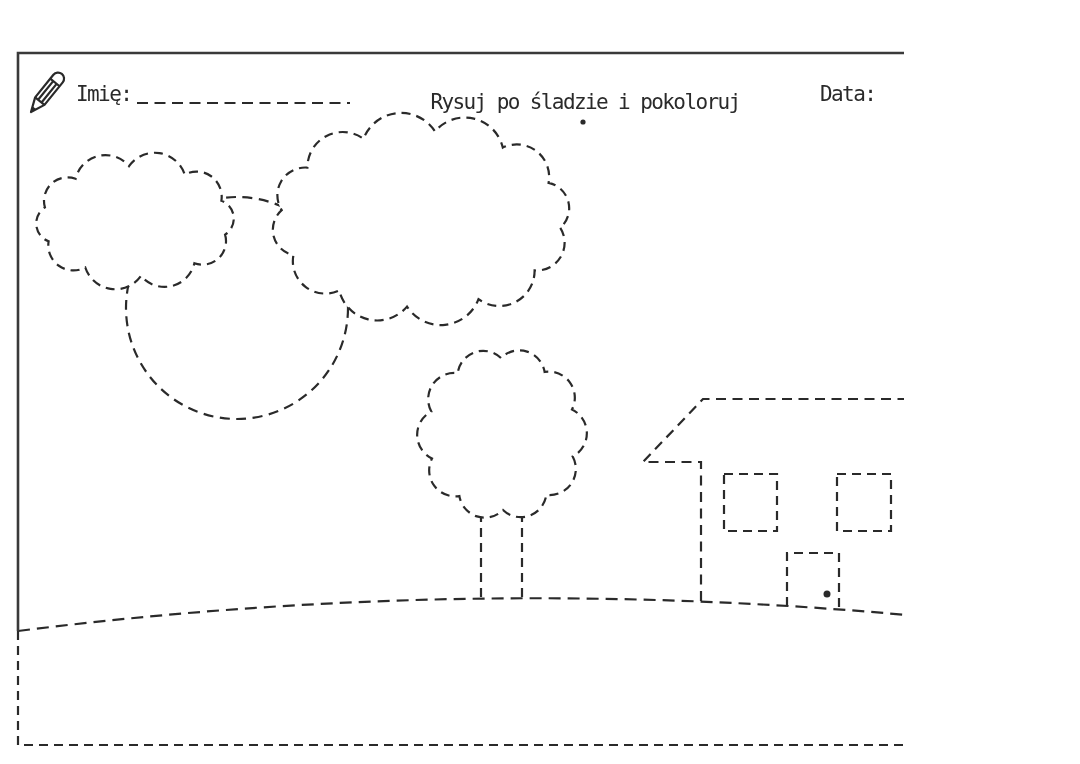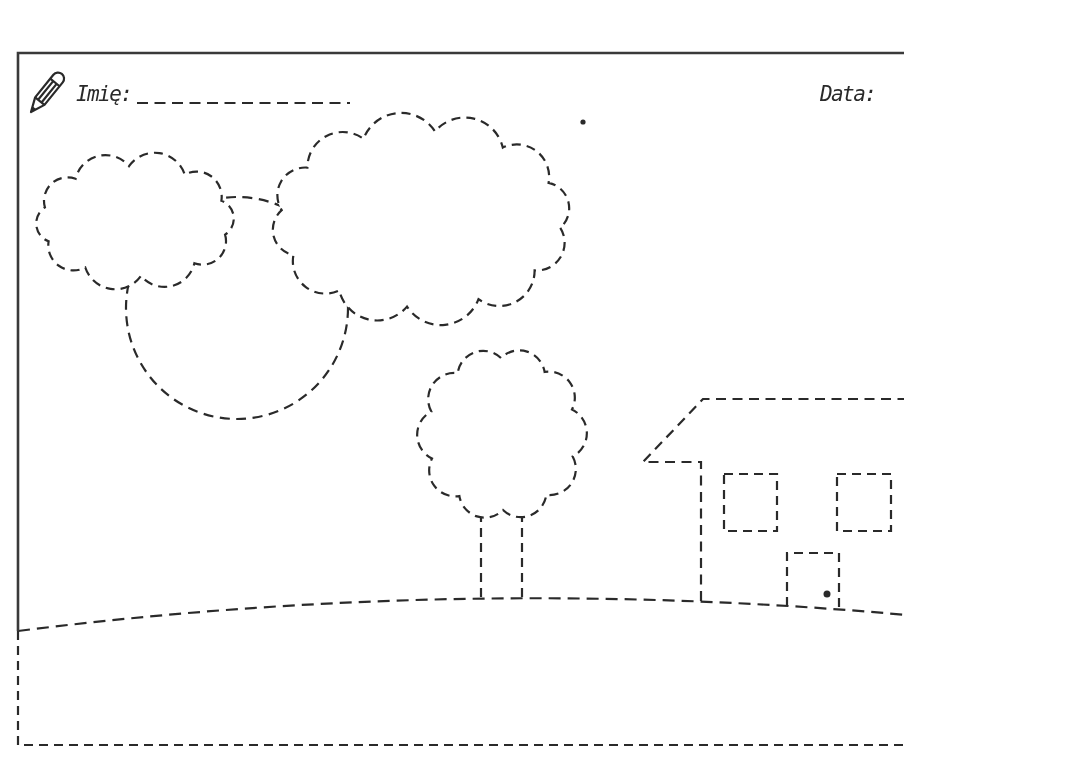--- a/index.html
+++ b/index.html
@@ -3,21 +3,20 @@
 <meta charset="utf-8">
 <style>
   :root { --ink:#2a2a2a; --frame:#3a3a3a; --paper:#ffffff; }
   html,body { margin:0; padding:0; background:#ffffff; }
   .page {
     position:relative;
     width:904px; height:764px;
     background:var(--paper);
     overflow:hidden;
     font-family:"DejaVu Sans Mono", monospace;
-    font-style:italic;
   }
   svg.scene { position:absolute; left:0; top:0; }
   .ink   { stroke:var(--ink);   fill:none; stroke-width:2.2; }
   .inkfill { fill:var(--ink); stroke:none; }
   .whitefill { fill:var(--paper); }
   .solidframe { stroke:var(--frame); fill:none; stroke-width:2.6; }
   .label {
     position:absolute;
     font-family:"DejaVu Sans Mono", monospace;
     font-size:21px;
@@ -62,14 +61,15 @@
       <path class="ink" stroke-width="1.4" d="M 14 -6 L 14 6 M 38 -6 L 38 6 M 15 -2.2 H 37 M 15 2.2 H 37"></path>
       <path class="inkfill" d="M 0 0 L 5.5 -2.4 L 5.5 2.4 Z"></path>
     </g>
 
     <path class="ink" stroke-dasharray="11 6.5" d="M 137 103 L 350 103"></path>
     <path class="ink" stroke-dasharray="11 6.5" d="M 905 107 L 1050 107"></path>
     <circle class="inkfill" cx="583" cy="122" r="2.6"></circle>
   </svg>
 
   <span class="label" style="left:76px; top:83px;">Imię:</span>
+  <span class="label title" style="left:430px; top:91px;">Rysuj po śladzie i pokoloruj</span>
   <span class="label" style="left:820px; top:83px;">Data:</span>
 </div>
 
 </body></html>

